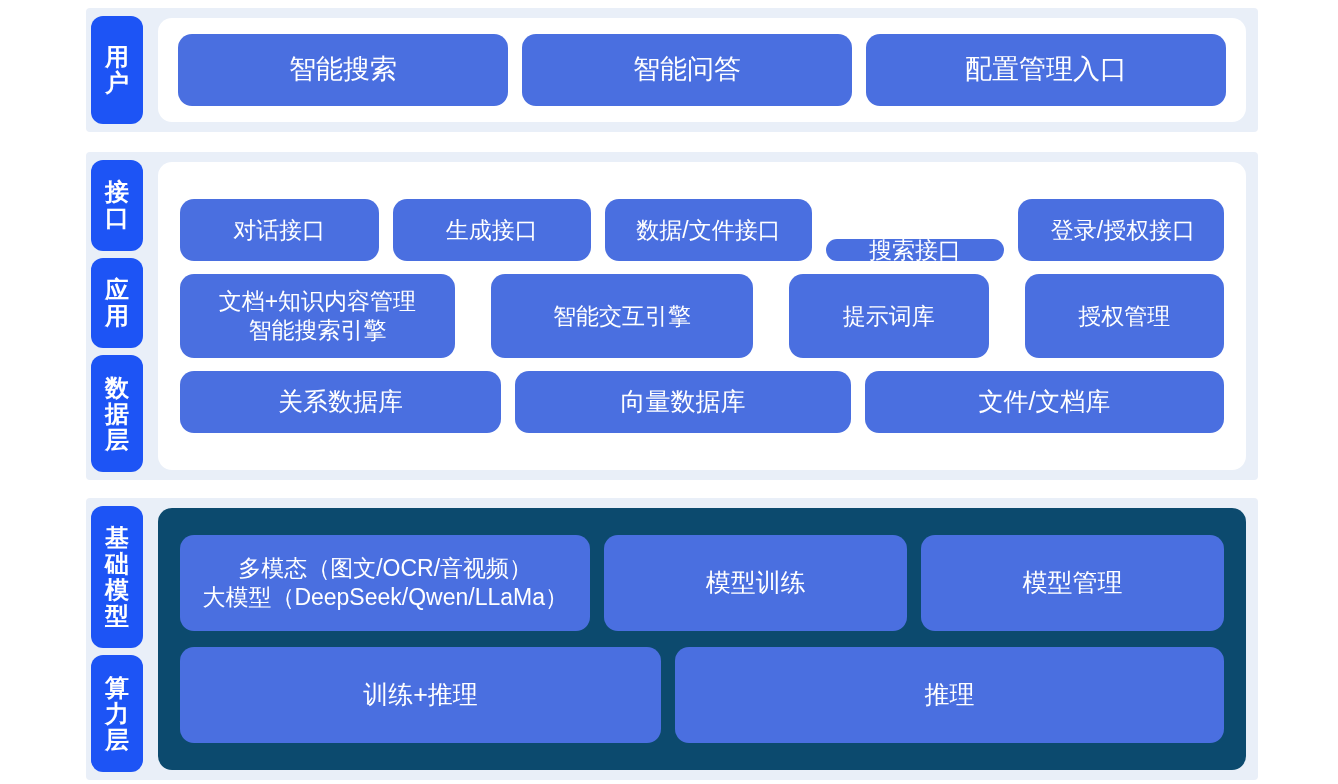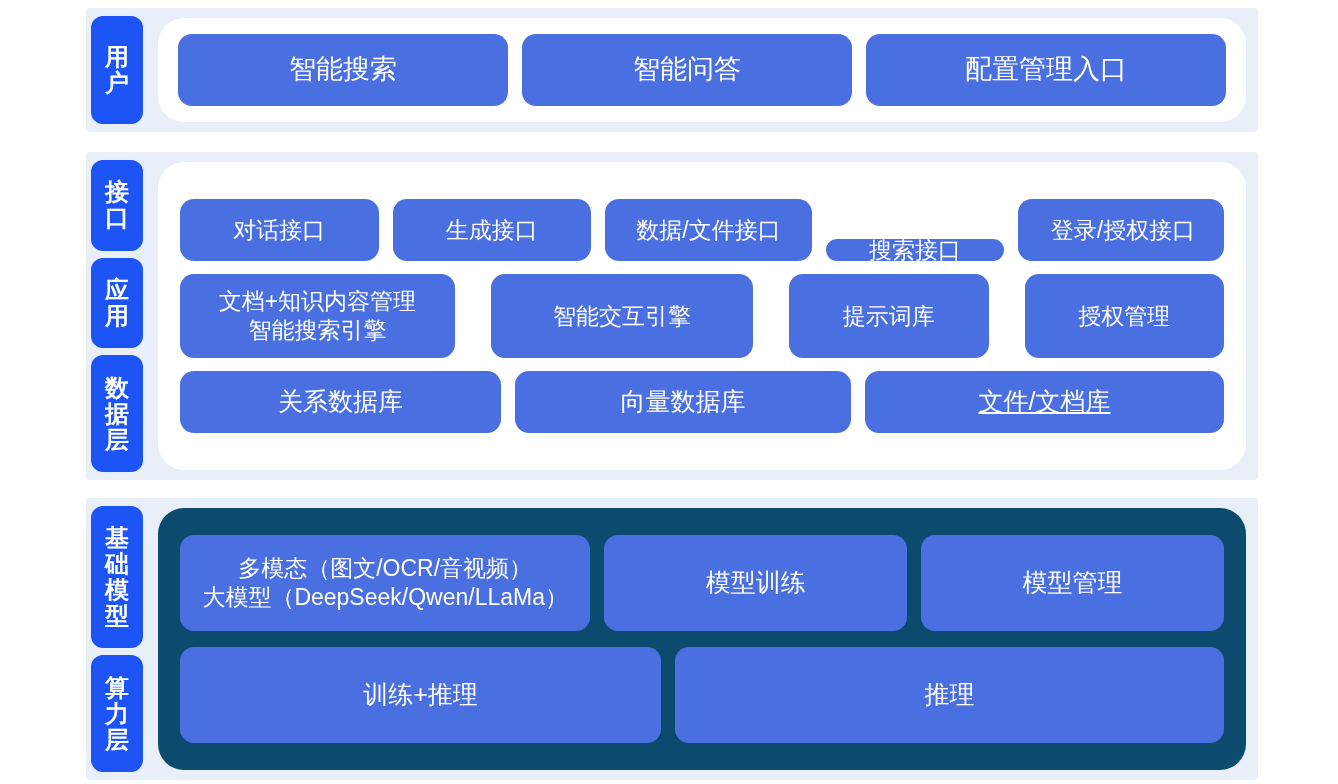--- a/index.html
+++ b/index.html
@@ -62,21 +62,21 @@
     letter-spacing: 0;
     box-sizing: border-box;
     padding: 6px 0;
     flex: 1 1 auto;
   }
   .tab span { display: block; }
 
   .panel {
     flex: 1 1 auto;
     background: #ffffff;
-    border-radius: 26px;
+    border-radius: 14px;
     margin: 10px 12px 10px 10px;
     padding: 14px 20px;
     box-sizing: border-box;
     display: flex;
     flex-direction: column;
     justify-content: center;
     gap: 14px;
   }
 
   .row {
@@ -169,21 +169,21 @@
         <div class="cell small" style="flex-grow: 1.18; background: rgb(74, 111, 224); color: rgb(255, 255, 255);">文档+知识内容管理
 智能搜索引擎</div>
         <div class="cell small" style="flex-grow: 1.12; background: rgb(74, 111, 224); color: rgb(255, 255, 255);">智能交互引擎</div>
         <div class="cell small" style="flex-grow: 0.82; background: rgb(74, 111, 224); color: rgb(255, 255, 255);">提示词库</div>
         <div class="cell small" style="flex-grow: 0.82; background: rgb(74, 111, 224); color: rgb(255, 255, 255);">授权管理</div>
       </div>
 
       <div class="row">
         <div class="cell" style="flex-grow: 1; background: rgb(74, 111, 224); color: rgb(255, 255, 255);">关系数据库</div>
         <div class="cell" style="flex-grow: 1.05; background: rgb(74, 111, 224); color: rgb(255, 255, 255);">向量数据库</div>
-        <div class="cell" style="flex-grow: 1.13; background: rgb(74, 111, 224); color: rgb(255, 255, 255); text-decoration: underline;">文件/文档库</div>
+        <div class="cell" style="flex-grow: 1.13; background: rgb(74, 111, 224); color: rgb(255, 255, 255);">文件/文档库</div>
       </div>
 
     </div>
   </div>
 
   <div class="section" id="section-base" style="background: rgb(233, 239, 248);">
     <div class="tab-column">
       <div class="tab" style="background: rgb(29, 84, 245); color: rgb(255, 255, 255);">
         <span>基</span>
         <span>础</span>

